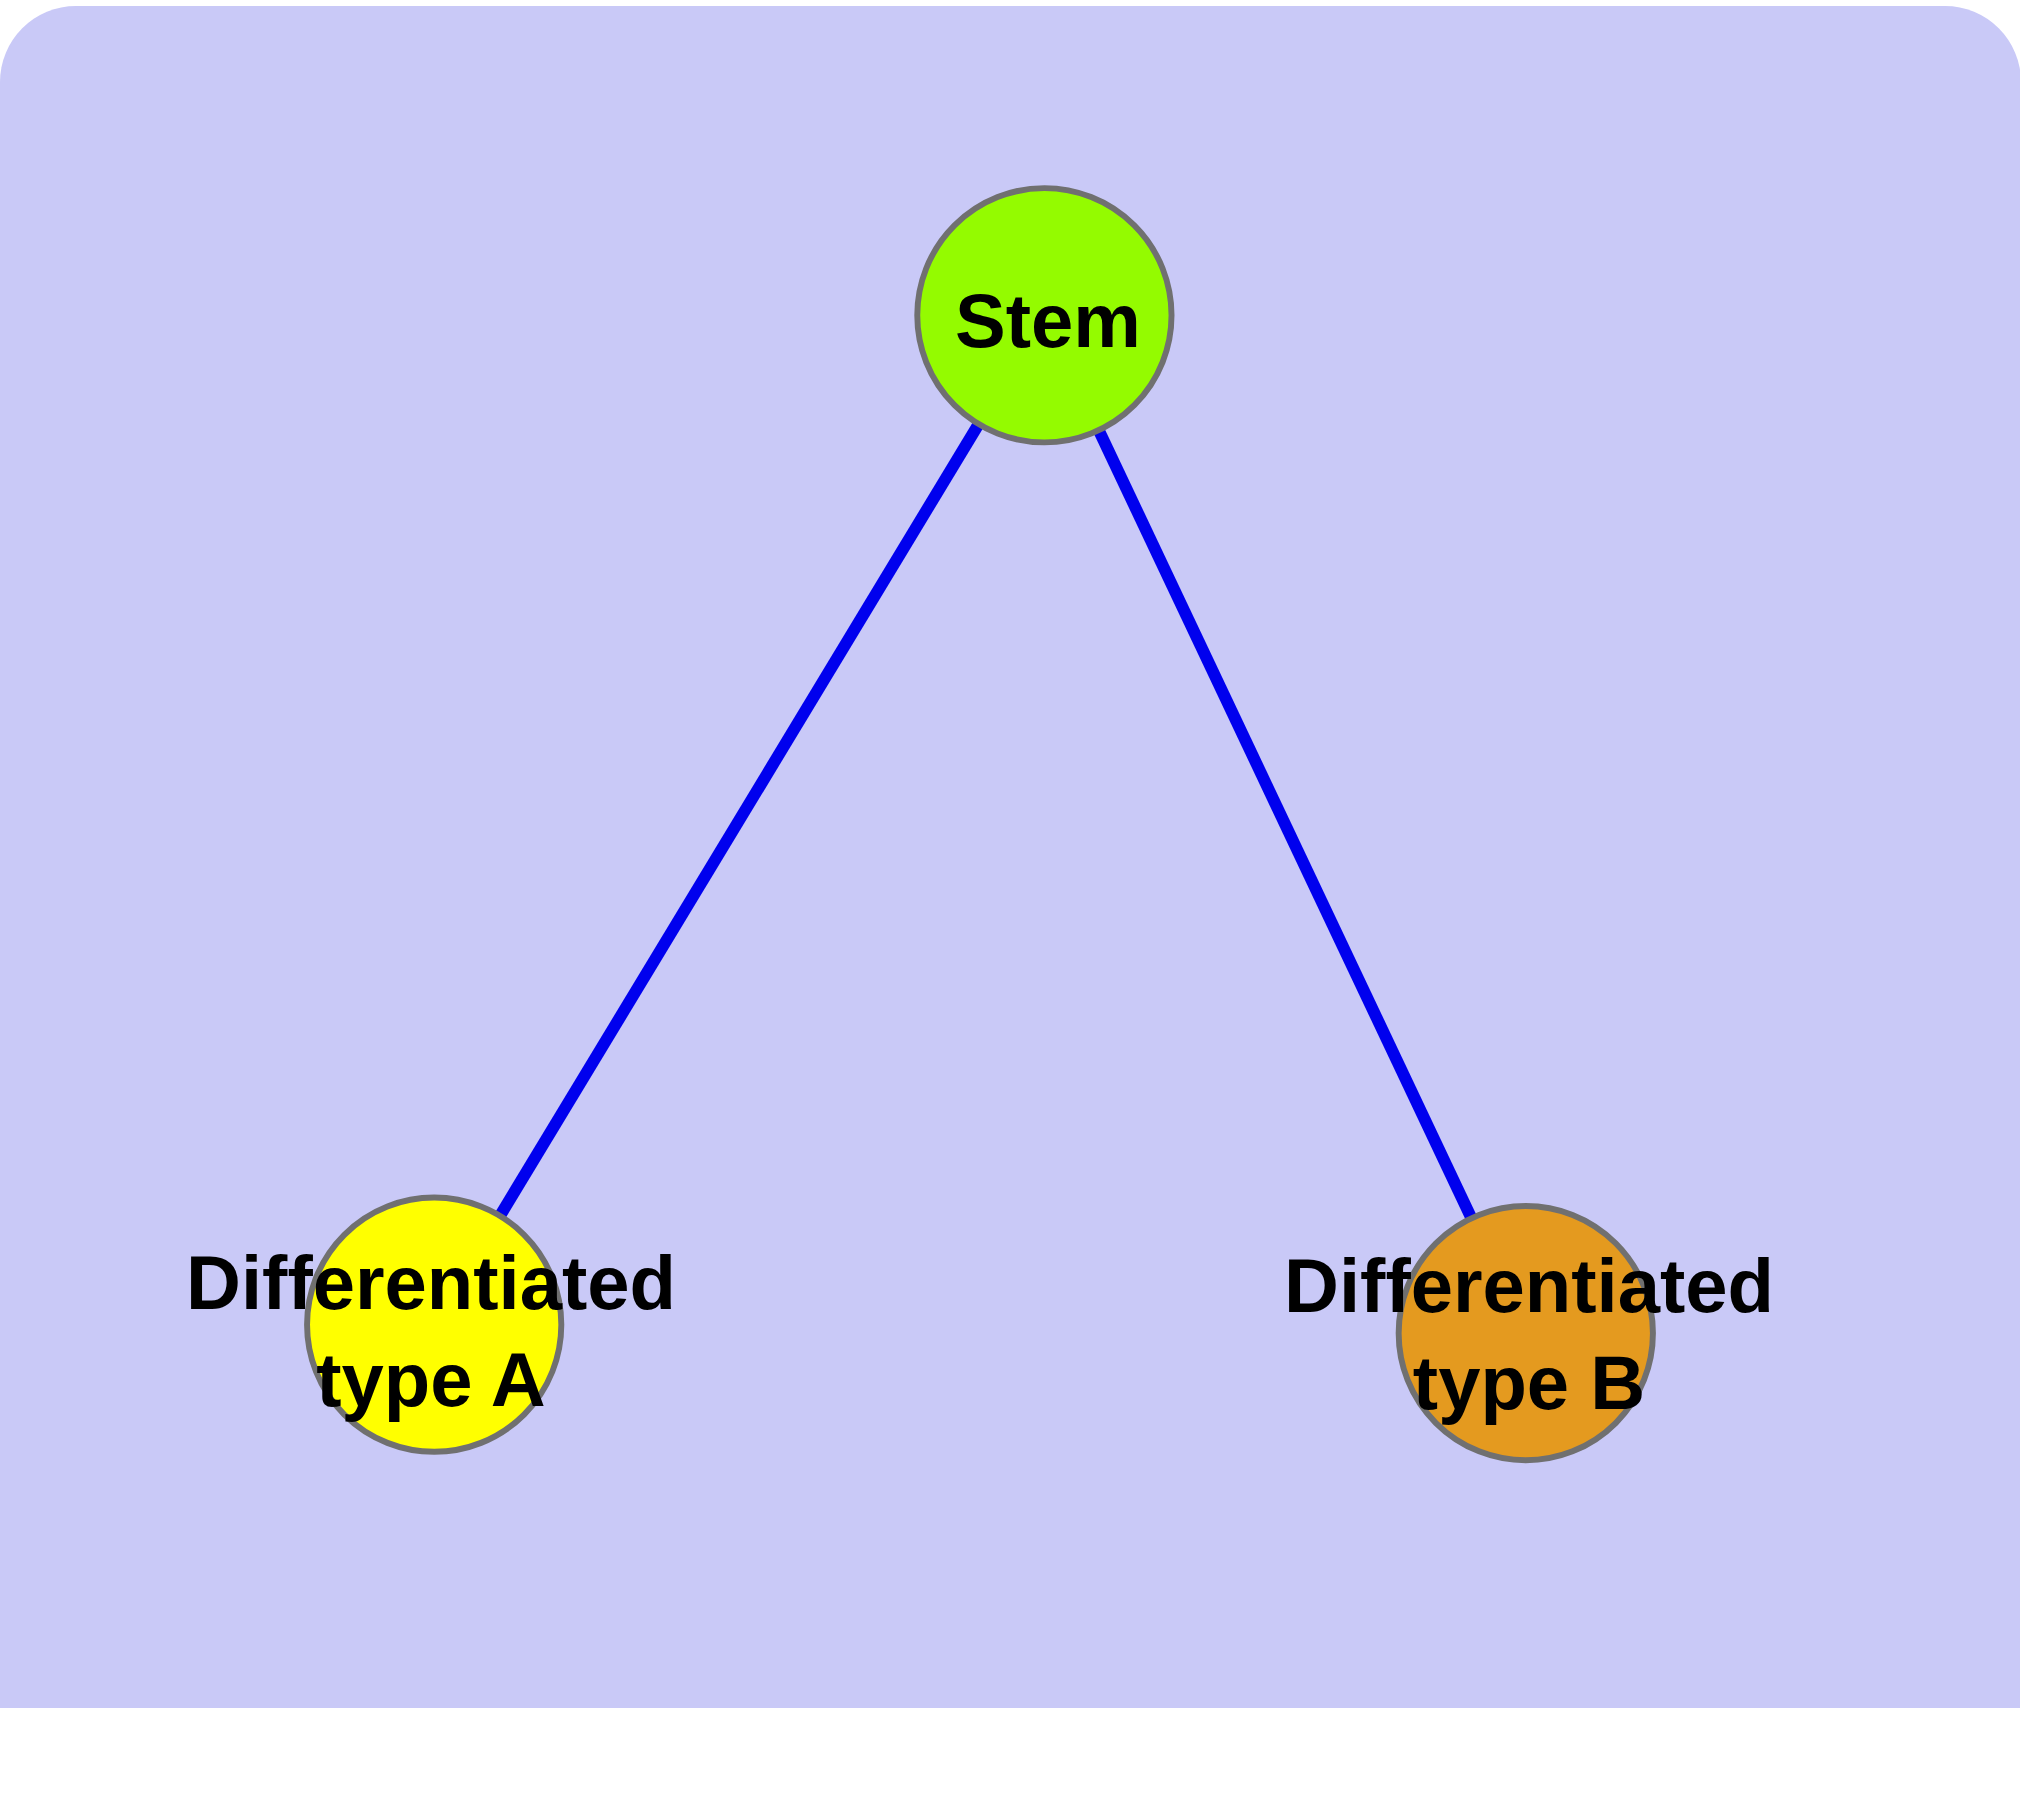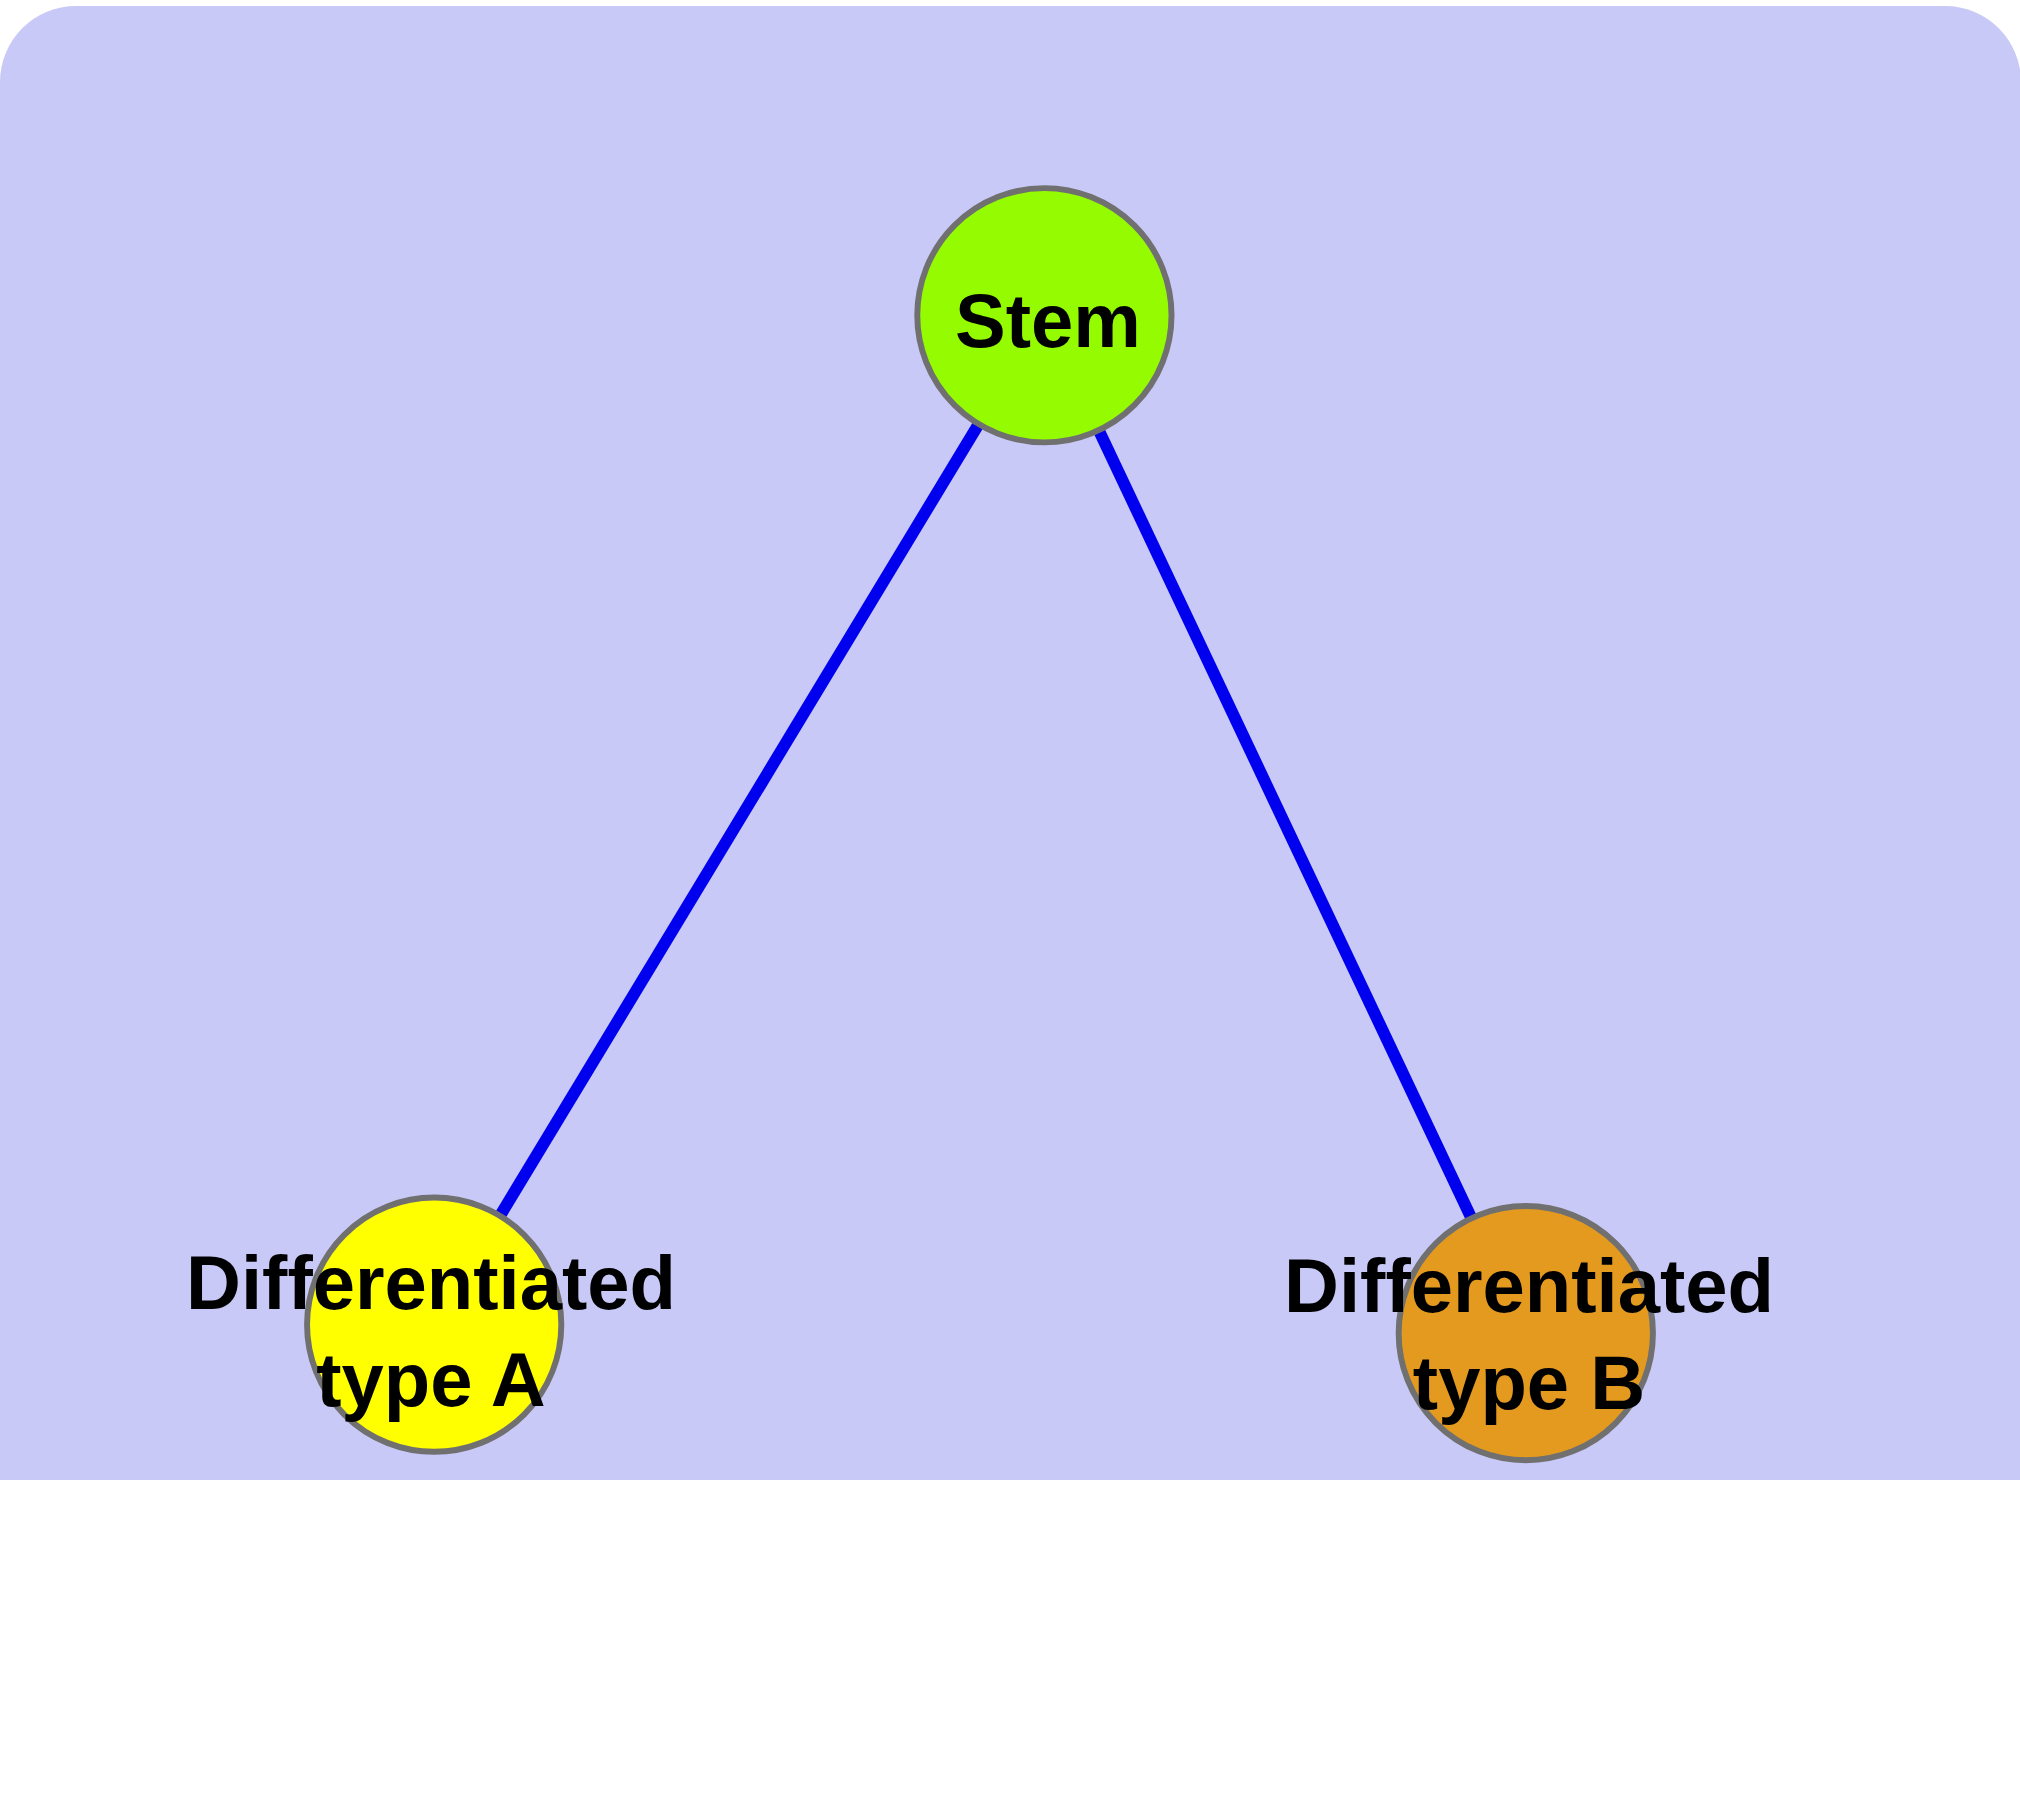--- a/index.html
+++ b/index.html
@@ -4,21 +4,21 @@
 <style>
   html, body {
     margin: 0;
     padding: 0;
     background: #ffffff;
     font-family: "Liberation Sans", sans-serif;
   }
   .canvas {
     position: relative;
     width: 2021px;
-    height: 1480px;
+    height: 1708px;
     overflow: hidden;
     background: #ffffff;
   }
   .bg-panel {
     position: absolute;
     left: 0;
     right: 0;
     top: 6px;
     bottom: 0;
     background: #C9C9F7;

